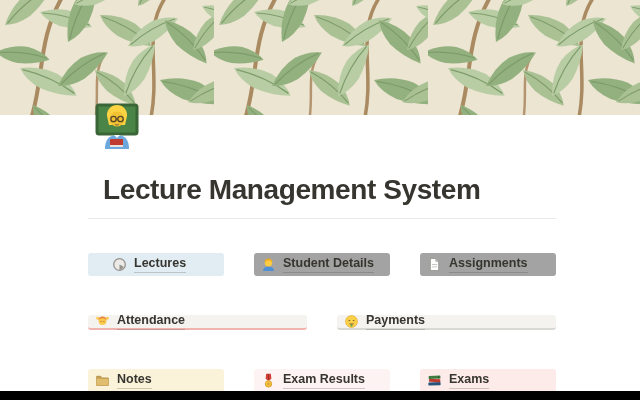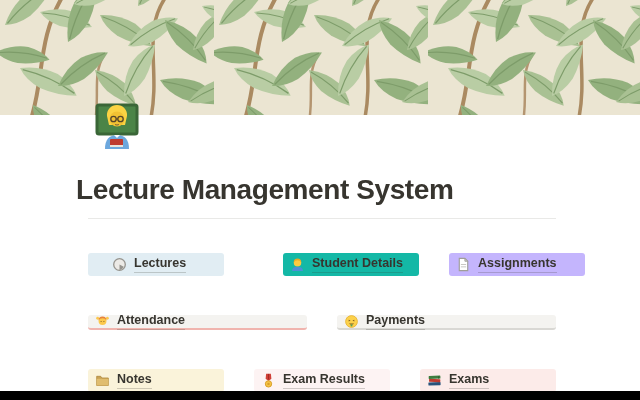--- a/index.html
+++ b/index.html
@@ -10,21 +10,21 @@
     color:#37352f;
   }
   .cover{
     position:absolute;top:0;left:0;width:640px;height:115px;overflow:hidden;
   }
   .page-icon{
     position:absolute;top:99px;left:92px;width:50px;height:50px;
     cursor:pointer;
   }
   .page-title{
-    position:absolute;top:174px;left:76px;margin:0;
+    position:absolute;top:174px;left:103px;margin:0;
     font-size:28px;font-weight:700;letter-spacing:-0.4px;color:#37352f;
     white-space:nowrap;cursor:text;
   }
   .divider{
     position:absolute;top:218px;left:88px;width:468px;height:0;
     border:none;border-top:1px solid #e9e9e7;margin:0;
   }
   .grid{
     position:absolute;top:253px;left:88px;width:468px;
   }
@@ -116,31 +116,31 @@
   <div class="row">
     <a class="card" style="background-color: rgb(225, 237, 243); padding-left: 24px;">
       <span class="card-icon">
         <svg width="15" height="15" viewBox="0 0 16 16">
           <circle cx="8" cy="8" r="6.2" fill="#eceae6" stroke="#96948e" stroke-width="1.4"></circle>
           <path d="M8,8 L12.5,10.5 A6.2,6.2 0 0 1 8,14.2 Z" fill="#96948e"></path>
         </svg>
       </span>
       <span class="card-label">Lectures</span>
     </a>
-    <a class="card" style="background-color: #14b8a6; margin-left: 29px;">
+    <a class="card" style="background-color: #a3a3a3;">
       <span class="card-icon">
         <svg width="15" height="15" viewBox="0 0 16 16">
           <circle cx="8" cy="6.2" r="4" fill="#fccb41"></circle>
           <path d="M4,6 q0,-4.5 4,-4.5 q4,0 4,4.5 q-1,-2.5 -4,-2.5 q-3,0 -4,2.5 Z" fill="#eaa821"></path>
           <path d="M2.2,15 q0,-4.6 5.8,-4.6 q5.8,0 5.8,4.6 Z" fill="#4d90d6"></path>
         </svg>
       </span>
       <span class="card-label">Student Details</span>
     </a>
-    <a class="card" style="background-color: #c4b5fd;">
+    <a class="card" style="background-color: #a3a3a3;">
       <span class="card-icon">
         <svg width="15" height="15" viewBox="0 0 16 16">
           <path d="M3.5,1.5 h6 l3,3 v10 h-9 Z" fill="#ffffff" stroke="#9f9e99" stroke-width="1.2"></path>
           <path d="M9.5,1.5 v3 h3 Z" fill="#d8d7d3" stroke="#9f9e99" stroke-width="1"></path>
           <line x1="5.2" y1="8" x2="10.8" y2="8" stroke="#c4c3bf" stroke-width="1"></line>
           <line x1="5.2" y1="10.5" x2="10.8" y2="10.5" stroke="#c4c3bf" stroke-width="1"></line>
         </svg>
       </span>
       <span class="card-label">Assignments</span>
     </a>

